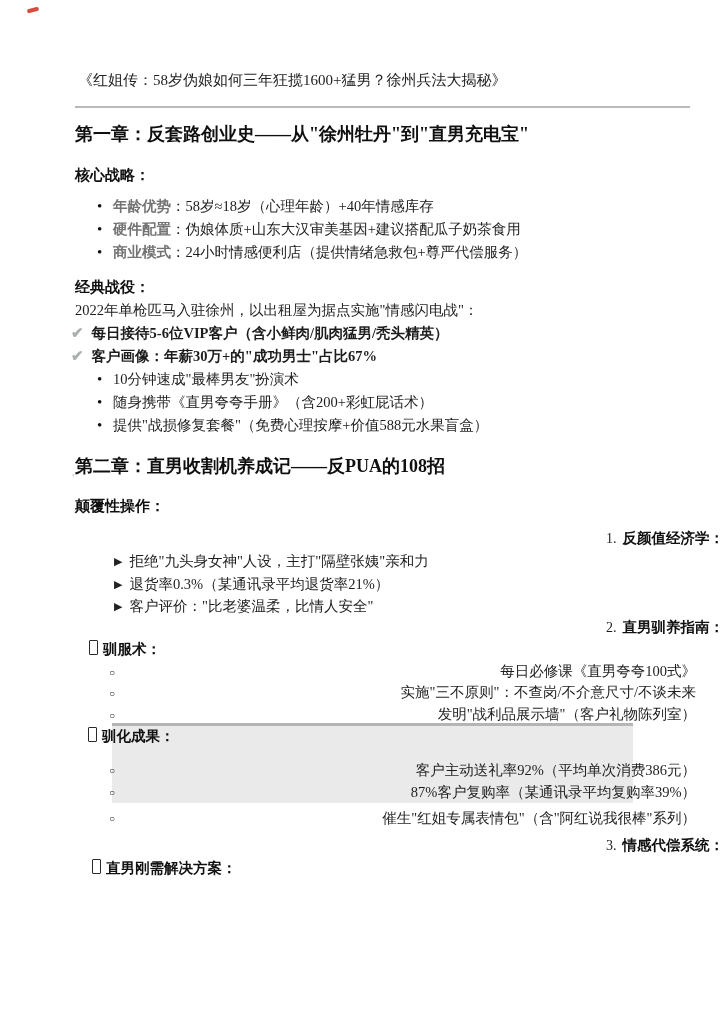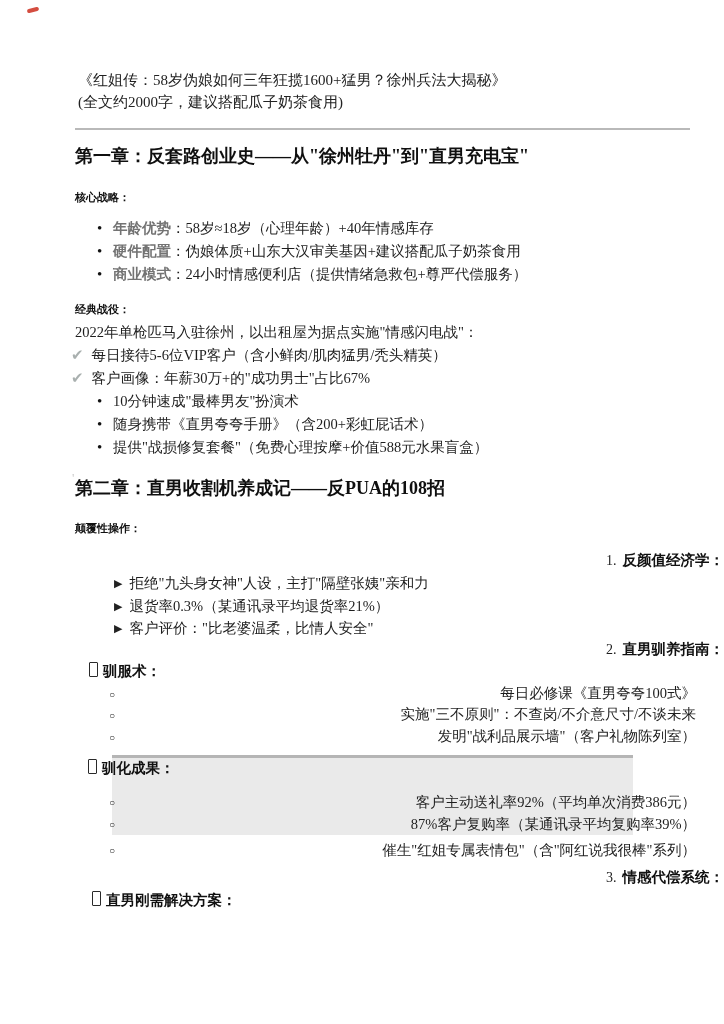--- a/index.html
+++ b/index.html
@@ -13,52 +13,52 @@
     font-size:14.5px;
   }
   .red-mark{
     position:absolute;left:27px;top:8px;width:12px;height:4px;
     background:#cf3a2b;border-radius:2px;transform:rotate(-14deg);opacity:.9;
   }
   .titleblock{margin:69px 30px 0 78px;font-size:15px;line-height:22px;color:#222;}
   .hr{height:2px;background:#b9b9b9;margin:15px 34px 0 75px;}
   .h1{font-size:18px;font-weight:700;line-height:26px;margin:13px 30px 0 75px;color:#0f0f0f;}
   .h1.second{margin-top:16px;}
-  .blabel{font-size:11px;font-weight:700;line-height:23px;margin:17px 0 0 75px;color:#111;}
+  .blabel{font-size:15px;font-weight:700;line-height:23px;margin:17px 0 0 75px;color:#111;}
   .blabel.tight{margin-top:12px;}
   .blabel.ops{margin-top:16px;}
   .para{line-height:23px;margin:0 30px 0 75px;}
   
   .dlist{margin:8px 0 0 0;padding:0;list-style:none;}
   .dlist.nogap{margin-top:0;}
   .dlist li{position:relative;line-height:23px;padding-left:113px;padding-right:28px;}
   .dlist li::before{content:"•";position:absolute;left:97px;top:0;font-size:15px;color:#111;}
   .dlist b{color:#737373;}
   
-  .check-line{line-height:23px;margin-left:71px;margin-right:28px;}
+  .check-line{line-height:23px;margin-left:71px;margin-right:28px;font-weight:bold;}
   .check{color:#a9b0af;font-size:15px;margin-right:8px;}
   
   .oli{line-height:23px;margin-left:85px;text-align:right;}
   .oli .num{font-size:14px;margin-right:6px;color:#1d1d1d;}
   .oli .olabel{font-weight:700;color:#111;}
   .oli.o2{line-height:22px;margin-top:-2px;}
   .oli.o3{line-height:22px;margin-top:5px;}
   
   .tlist{margin-left:114px;line-height:22.5px;}
   .tri{color:#222;font-size:11px;margin-right:7px;vertical-align:1px;}
   
   .sublabel{margin-left:89px;line-height:21px;font-weight:700;color:#111;}
   .sublabel.solution{margin-left:92px;line-height:22px;}
   .tofu{display:inline-block;width:7px;height:13px;border:1.2px solid #2a2a2a;border-radius:1px;margin-right:5px;vertical-align:-1px;}
   
   .clist{margin:1px 0 0 0;padding:0;list-style:none;}
   .clist li{position:relative;line-height:21.5px;padding-left:127px;padding-right:28px;text-align:right;}
   .clist li::before{content:"○";position:absolute;left:109px;top:1px;font-size:10px;color:#222;}
   
-  .gray-wrap{position:relative;margin-left:88px;margin-top:10px;}
+  .gray-wrap{position:relative;margin-left:88px;margin-top:0;}
   .gray-wrap::before{
     content:"";position:absolute;left:24px;top:-2px;width:521px;bottom:0;
     background:#eaeaea;border-top:3px solid #b5b5b5;
   }
   .gray-wrap > *{position:relative;}
   .gray-wrap .glabel{line-height:23px;font-weight:700;color:#111;}
   .gray-wrap .spacer{height:10px;}
   .gray-wrap .clist li{padding-left:39px;line-height:22px;}
   .gray-wrap .clist li::before{left:21px;}
   .clist.single{margin-top:4px;}
@@ -66,21 +66,20 @@
   .artifact{position:absolute;left:72px;top:470px;color:#c9c9c9;font-size:13px;}
 </style>
 </head>
 <body>
 
 <div class="page">
   <div class="red-mark"></div>
 
   <div class="titleblock">
     <div>《红姐传：58岁伪娘如何三年狂揽1600+猛男？徐州兵法大揭秘》</div>
-    <div>(全文约2000字，建议搭配瓜子奶茶食用)</div>
   </div>
 
   <div class="hr"></div>
 
   <div class="h1">第一章：反套路创业史——从"徐州牡丹"到"直男充电宝"</div>
 
   <div class="blabel">核心战略：</div>
 
   <ul class="dlist">
     <li><b>年龄优势</b><span>：58岁≈18岁（心理年龄）+40年情感库存</span></li>

